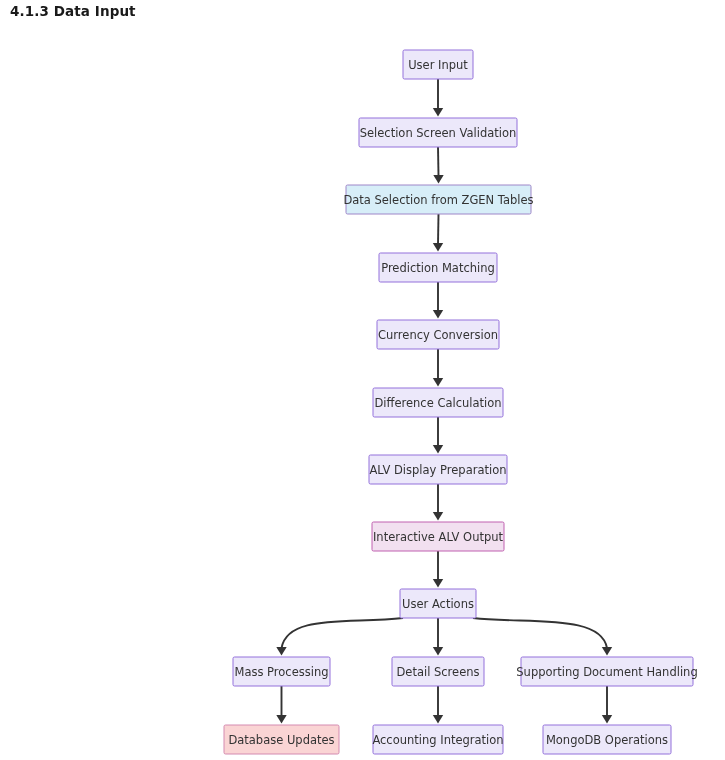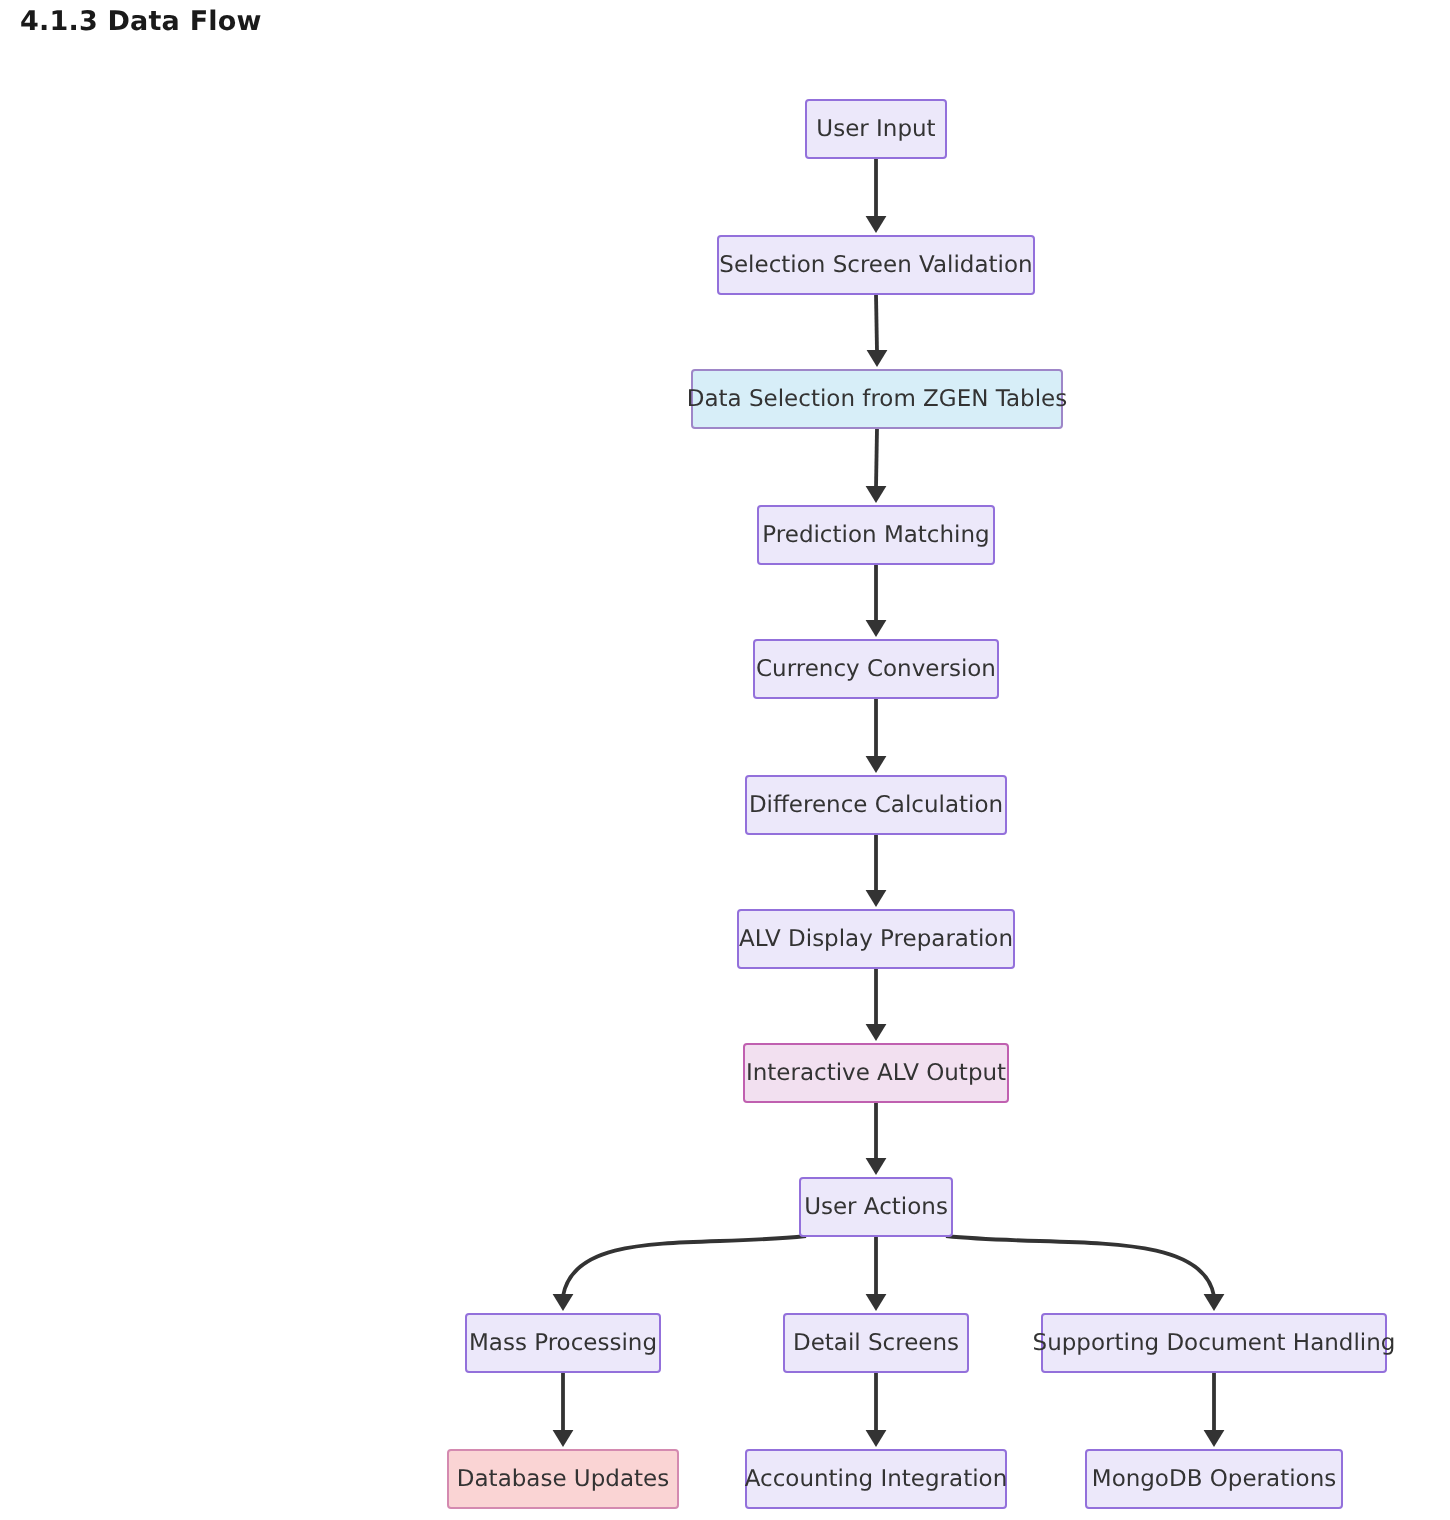--- a/index.html
+++ b/index.html
@@ -50,21 +50,21 @@
     stroke-width: 1.9;
   }
   .arrow-head {
     fill: #333333;
     stroke: none;
   }
 </style>
 </head>
 <body>
 
-<div id="page-title">4.1.3 Data Flow</div>
+<div id="page-title">4.1.3 Data Input</div>
 
 <svg id="flow-svg" viewBox="0 0 725 760" xmlns="http://www.w3.org/2000/svg">
   <g id="edges-layer">
       <g>
         <path d="M 438 79 L 438 109" class="edge-path"></path>
         <path d="M 432.8 108 L 443.2 108 L 438 116.5 Z" class="arrow-head"></path>
       </g>
       <g>
         <path d="M 438 147 L 438.5 176" class="edge-path"></path>
         <path d="M 433.3 175 L 443.7 175 L 438.5 183.5 Z" class="arrow-head"></path>

